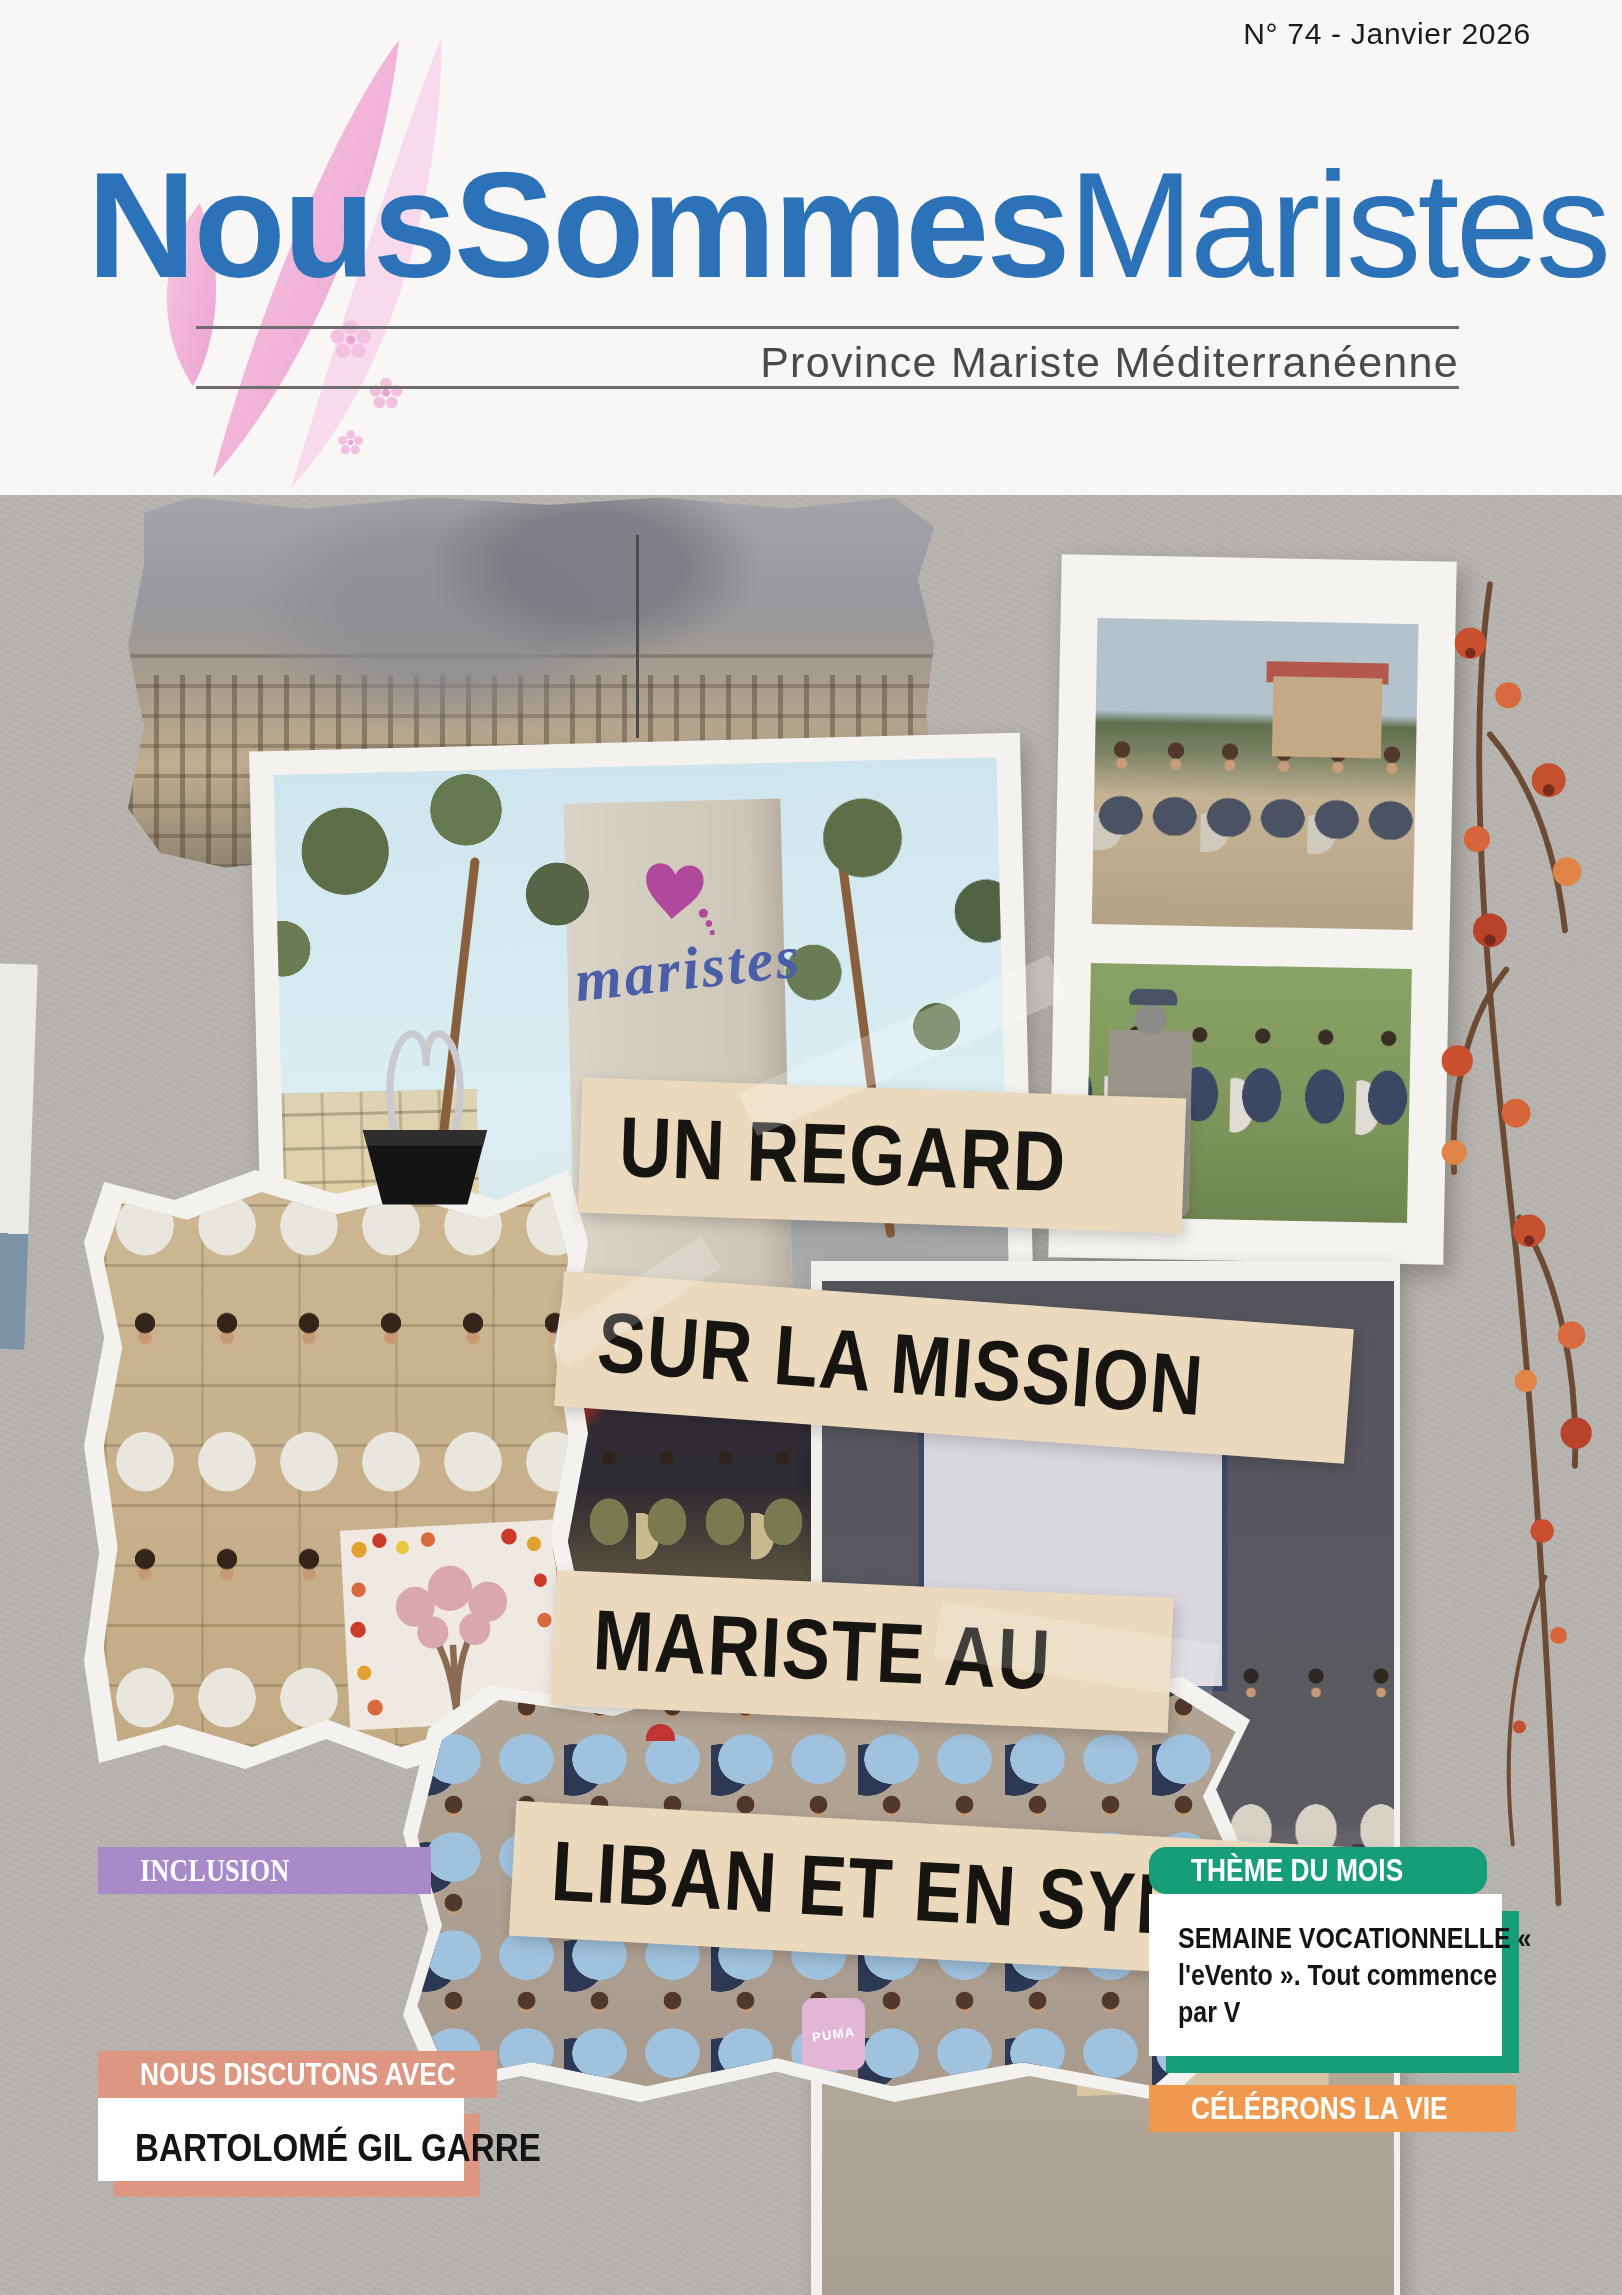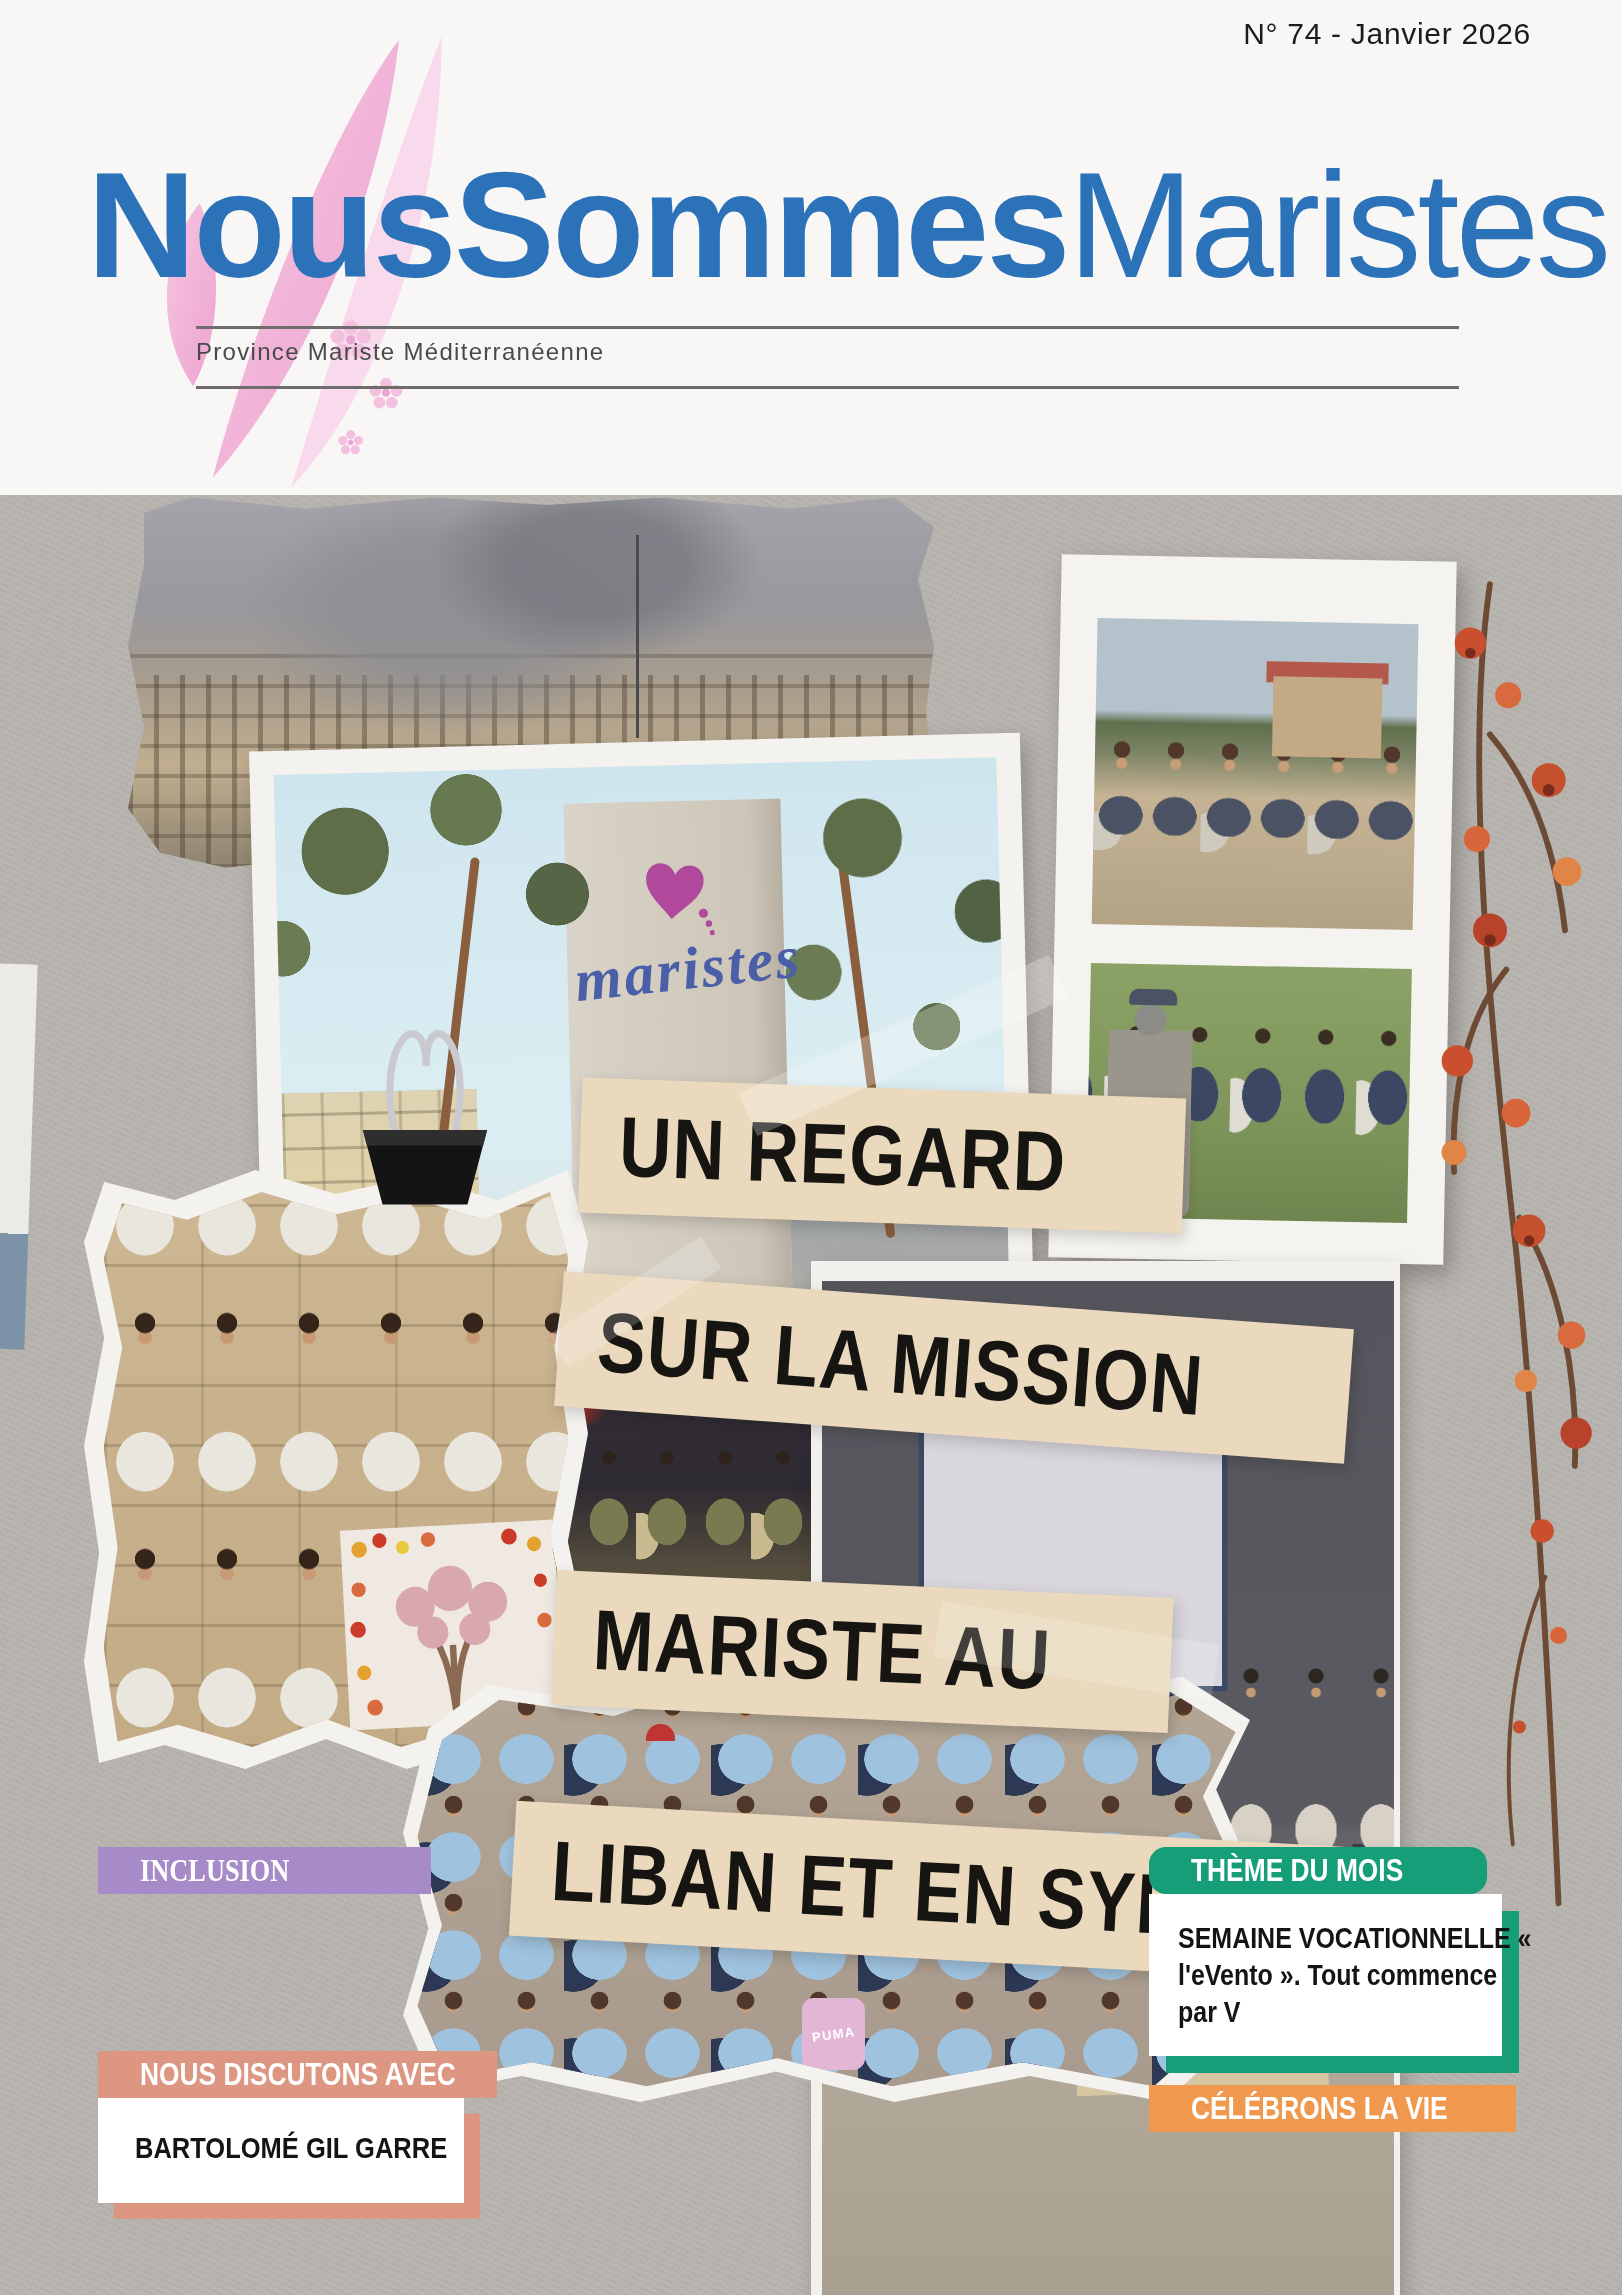--- a/index.html
+++ b/index.html
@@ -8,21 +8,21 @@
   #page{position:relative;width:1623px;height:2295px;background:#b7b3ae;}
   
   #header{left:0;top:0;width:1623px;height:495px;background:#f8f7f5;z-index:20;}
   #issue{right:92px;top:17px;font-size:30px;color:#1b1b1b;letter-spacing:0.7px;z-index:6;}
   #logo-petals{left:59px;top:19.6px;z-index:1;}
   #title{left:73px;top:149px;font-size:151px;line-height:1;color:#2b72b8;white-space:nowrap;z-index:3;}
   #title .b{font-weight:bold;letter-spacing:-2.6px;margin-left:14px;}
   #title .l{font-weight:normal;letter-spacing:-3.9px;}
   .subline{left:196px;width:1263px;height:2.6px;background:#6d6d6d;z-index:5;}
   #subline-top{top:326px;} #subline-bot{top:386px;}
-  #subtitle{left:196px;top:338px;width:1263px;text-align:left;font-size:24px;
+  #subtitle{left:196px;top:338px;width:1263px;text-align:right;font-size:43px;
     color:#4a4a4a;letter-spacing:1.3px;z-index:5;}
   
   #collage{left:0;top:495px;width:1623px;height:1801px;z-index:1;
     background:
       repeating-linear-gradient(115deg, rgba(255,255,255,.05) 0 1.3px, rgba(0,0,0,0) 1.3px 4.6px),
       repeating-linear-gradient(25deg, rgba(90,85,80,.06) 0 2px, rgba(0,0,0,0) 2px 5.9px),
       #b7b3ae;}
   #collage > *{position:absolute;}
   
   #city{left:128px;top:2.6px;width:806px;height:370px;z-index:1;
@@ -186,22 +186,22 @@
   .tag .cnd,.cardbox .cnd{display:inline-block;transform:scaleX(.85);transform-origin:0 50%;}
   .cardbox{background:#ffffff;color:#141414;font-weight:bold;z-index:9;}
   .cardbox .line{white-space:nowrap;}
   #tag-0{left:98px;top:1352px;width:291px;background:#a68bc8;font-family:Liberation Serif, serif;}
   #box-0{left:98px;top:1399px;width:425px;height:103px;border:4.6px solid #a68bc8;
     box-shadow:9.2px 9.2px 0 #a68bc8;box-sizing:border-box;padding:5.2px 0 0 37px;font-size:26px;line-height:30px;}
   #tag-1{left:1149px;top:1352px;width:296px;background:#169e78;border-radius:17px;}
   #box-1{left:1149px;top:1399px;width:353px;height:162px;box-shadow:17px 17px 0 #169e78;
     box-sizing:border-box;padding:25px 0 0 29px;font-size:29.4px;line-height:37px;}
   #tag-2{left:98px;top:1556px;width:357px;background:#dd9681;}
-  #box-2{left:98px;top:1603px;width:366px;height:105px;box-shadow:15.7px 15.7px 0 #dd9681;
-    box-sizing:border-box;padding:33px 0 0 37px;font-size:30px;line-height:33px;}
+  #box-2{left:98px;top:1603px;width:366px;height:83px;box-shadow:15.7px 15.7px 0 #dd9681;
+    box-sizing:border-box;padding:33px 0 0 37px;font-size:39px;line-height:33px;}
   #tag-3{left:1149px;top:1560px;width:325px;background:#f0994e;margin-top:30px;}
   #box-3{left:1149px;top:1607px;width:387px;height:140px;box-shadow:21px 19.6px 0 #f0994e;
     box-sizing:border-box;padding:19.6px 0 0 29px;font-size:28px;line-height:35px;}
 </style>
 </head>
 <body>
 
 <div id="page">
 
   <div id="header" class="abs">

